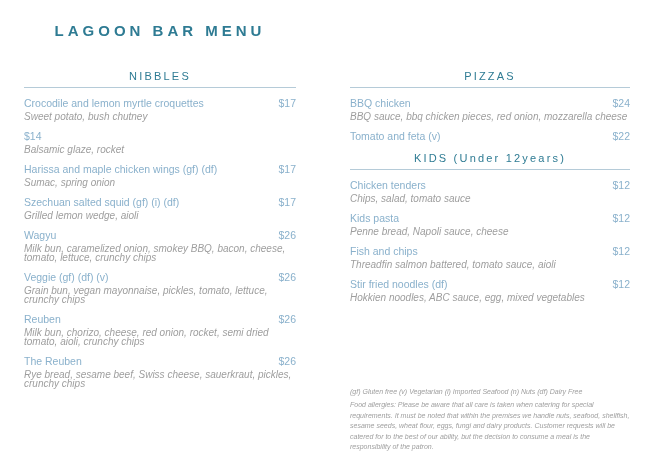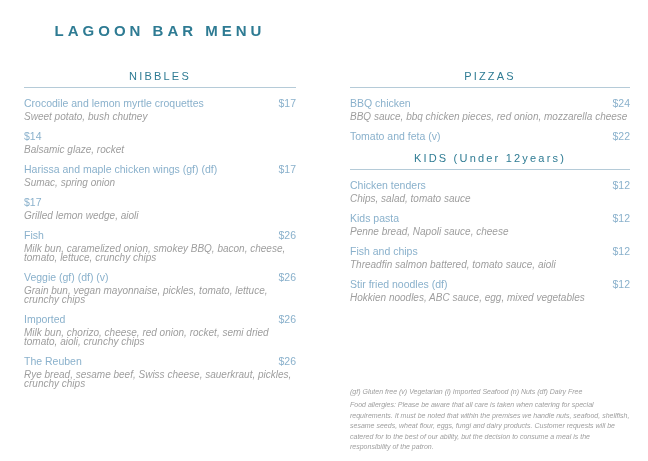--- a/index.html
+++ b/index.html
@@ -111,47 +111,48 @@
       <div class="item">
         <div class="row">
           <span class="nm">Harissa and maple chicken wings (gf) (df)</span>
           <span class="pr">$17</span>
         </div>
         <div class="ds">Sumac, spring onion</div>
       </div>
 
       <div class="item">
         <div class="row">
+          <span class="nm">Szechuan salted squid (gf) (i) (df)</span>
           <span class="pr">$17</span>
         </div>
         <div class="ds">Grilled lemon wedge, aioli</div>
       </div>
     </section>
 
     <section>
 
       <div class="item">
         <div class="row">
-          <span class="nm">Fish</span>
+          <span class="nm">Wagyu</span>
           <span class="pr">$26</span>
         </div>
         <div class="ds">Milk bun, caramelized onion, smokey BBQ, bacon, cheese, tomato, lettuce, crunchy chips</div>
       </div>
 
       <div class="item">
         <div class="row">
           <span class="nm">Veggie (gf) (df) (v)</span>
           <span class="pr">$26</span>
         </div>
         <div class="ds">Grain bun, vegan mayonnaise, pickles, tomato, lettuce, crunchy chips</div>
       </div>
 
       <div class="item">
         <div class="row">
-          <span class="nm">Imported</span>
+          <span class="nm">Reuben</span>
           <span class="pr">$26</span>
         </div>
         <div class="ds">Milk bun, chorizo, cheese, red onion, rocket, semi dried tomato, aioli, crunchy chips</div>
       </div>
 
       <div class="item">
         <div class="row">
           <span class="nm">The Reuben</span>
           <span class="pr">$26</span>
         </div>

